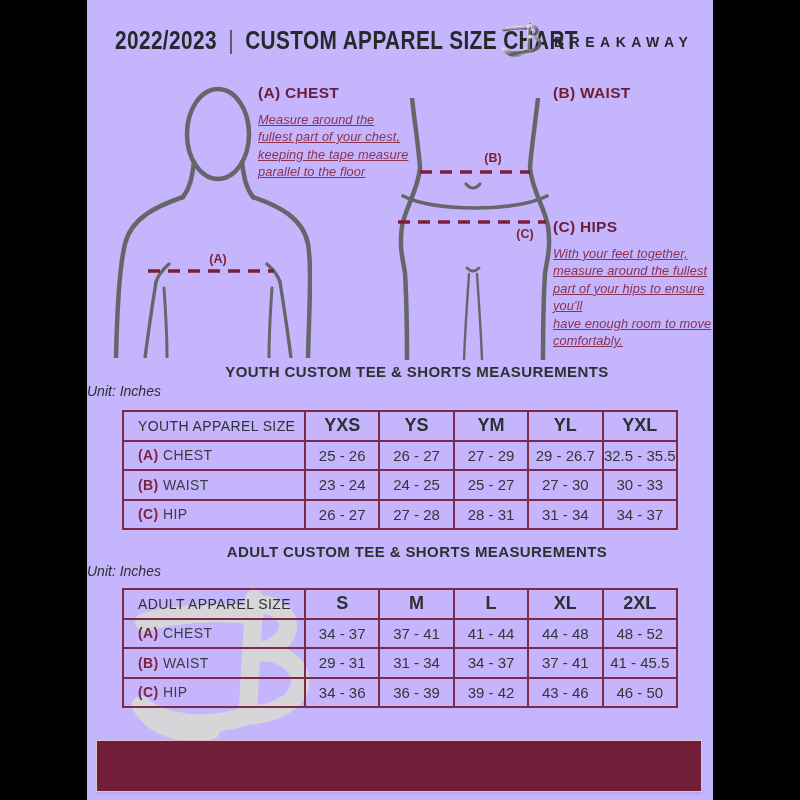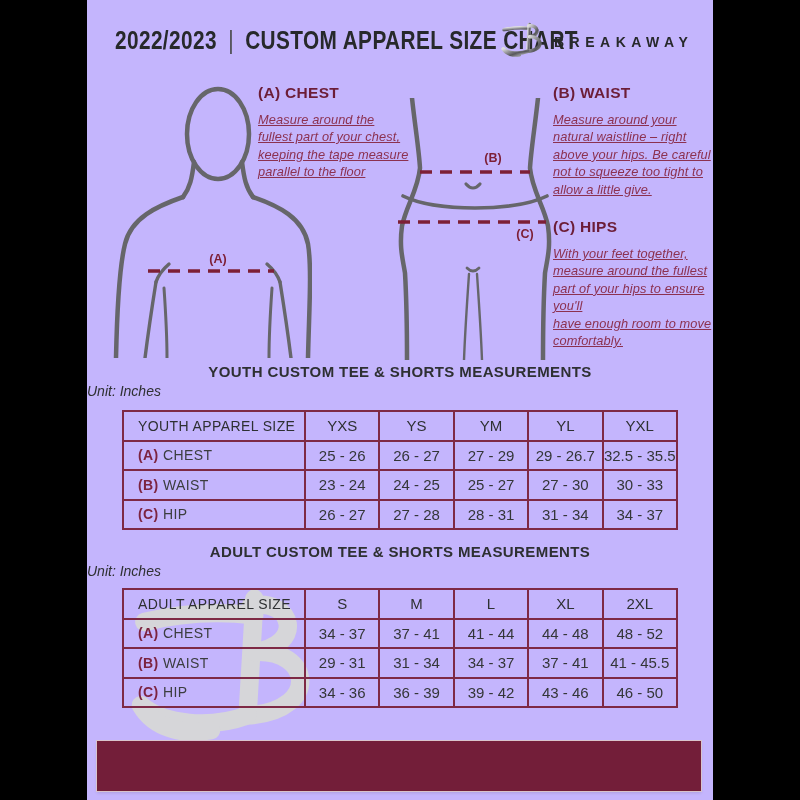--- a/index.html
+++ b/index.html
@@ -38,21 +38,21 @@
   .g-head{
     font-size:15.5px;font-weight:800;color:#6c1d37;letter-spacing:.3px;
     margin:0 0 9px 0;
   }
   .g-body{
     font-size:12.8px;font-style:italic;color:#8c3150;
     line-height:1.36;margin:0;white-space:pre-line;letter-spacing:.1px;text-decoration:underline;
   }
   
   .sec-title{
-    position:absolute;left:0;width:626px;text-align:center;
+    position:absolute;left:17px;width:626px;text-align:center;
     font-size:15px;font-weight:600;color:#2e3032;letter-spacing:.4px;
   }
   .sec-unit{
     position:absolute;left:0;width:626px;
     font-size:14px;font-style:italic;color:#2e3032;
   }
   .t-youth-title{top:363px;}  .t-youth-unit{top:383px;}
   .t-adult-title{top:543px;}  .t-adult-unit{top:563px;}
   
   .size-table{
@@ -65,21 +65,21 @@
   .size-table td{
     border:2px solid #7e2945;height:27.5px;
     font-size:15px;color:#343638;text-align:center;
     padding:0;background:transparent;
   }
   .size-table .c-label{width:182px;}
   .size-table td.label-cell{
     text-align:left;padding-left:14px;font-size:14px;color:#3b3d3f;
     letter-spacing:.4px;
   }
-  .size-table .head-row td{font-weight:normal;font-size:15px;color:#2e3032;}
+  .size-table .head-row td{font-weight:bold;font-size:18px;color:#2e3032;}
   .size-table .head-row td.label-cell{font-weight:normal;font-size:14px;}
   .size-table .prefix{font-weight:bold;color:#7c2340;}
   
   .watermark{position:absolute;left:44px;top:562px;z-index:1;}
   
   .footer-bar{
     position:absolute;left:10px;top:741px;width:604px;height:50px;
     background:#731e39;z-index:3;
     box-shadow:0 0 0 1px #d9c4cc, 0 2px 3px rgba(0,0,0,.12);
   }
@@ -147,21 +147,20 @@
     <text class="fig-label" x="103" y="64" text-anchor="middle">(B)</text>
     <text class="fig-label" x="135" y="140" text-anchor="middle">(C)</text>
   </svg>
 
   <div class="guide g-chest">
     <p class="g-head">(A) CHEST</p>
     <p class="g-body">Measure around the fullest part of your chest, keeping the tape measure parallel to the floor</p>
   </div>
   <div class="guide g-waist">
     <p class="g-head">(B) WAIST</p>
-    <p class="g-body">Measure around your natural waistline – right above your hips. Be careful not to squeeze too tight to allow a little give.</p>
   </div>
   <div class="guide g-hips">
     <p class="g-head">(C) HIPS</p>
     <p class="g-body">With your feet together, measure around the fullest part of your hips to ensure you'll
 have enough room to move comfortably.</p>
   </div>
 
   <svg class="watermark" width="200" height="200" viewBox="0 0 60 52">
     <g fill="none" stroke="#d6d6d9" stroke-width="5.5" stroke-linecap="round">
       <path d="M4 14 Q 20 10 37 12"></path>

